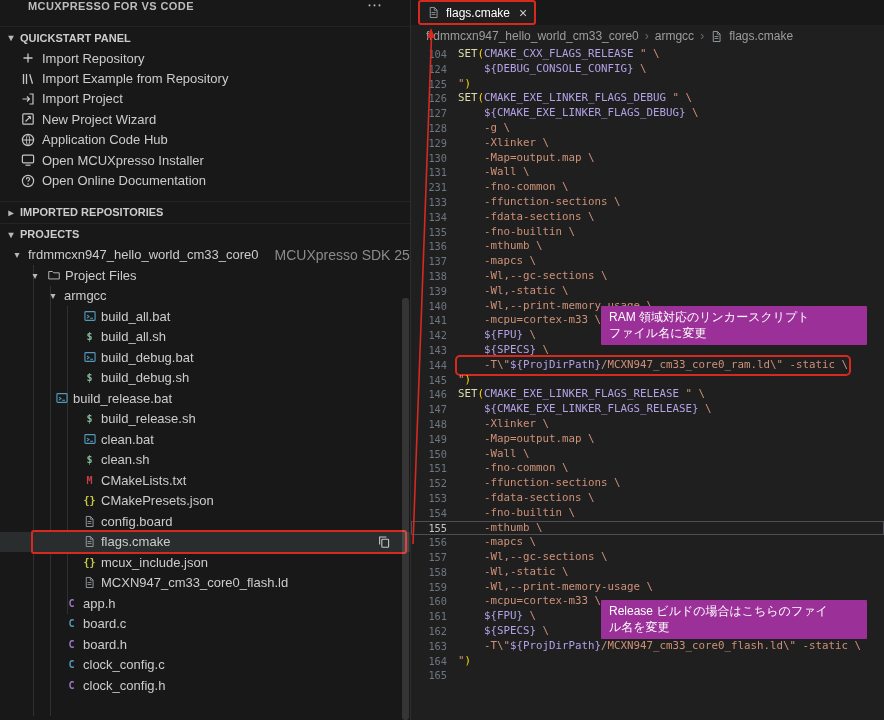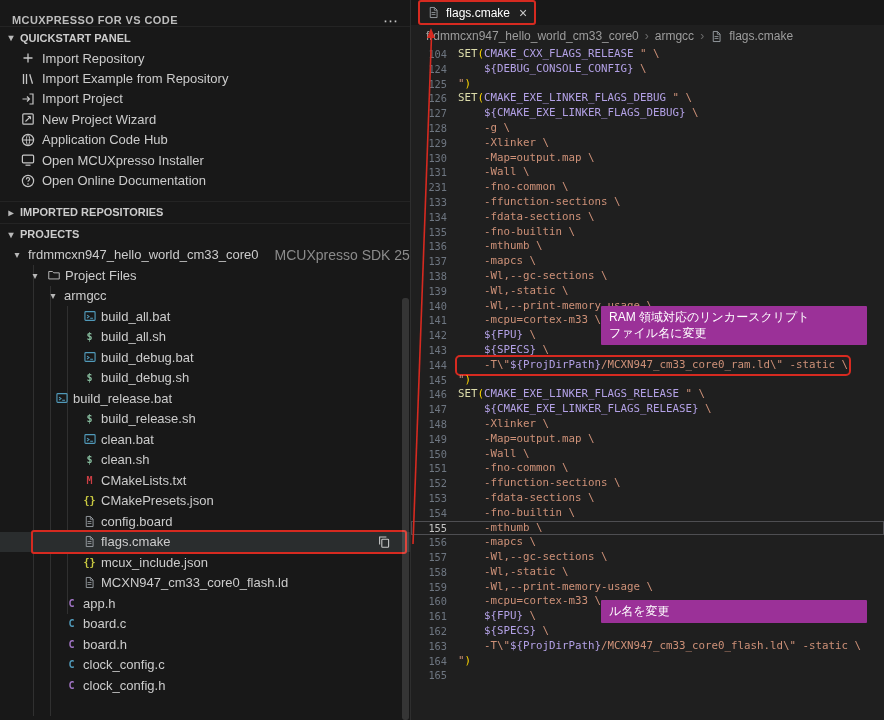--- a/index.html
+++ b/index.html
@@ -1,21 +1,21 @@
 <!DOCTYPE html>
 <html><head>
 <meta charset="utf-8">
 <style>
   *{box-sizing:border-box;margin:0;padding:0}
   html,body{width:884px;height:720px;overflow:hidden}
   body{position:relative;background:#1f1f1f;font-family:"Liberation Sans",sans-serif;color:#ccc}
   svg{display:block}
   
   .sidebar{position:absolute;left:0;top:0;width:411px;height:720px;background:#181818;border-right:1px solid #2e2e2e;overflow:hidden}
-  .side-header{height:26px;display:flex;align-items:flex-end;padding:0 12px}
+  .side-header{height:26px;display:flex;align-items:flex-start;padding:0 28px}
   .side-title{font-size:11px;font-weight:bold;color:#bdbdbd;letter-spacing:.4px}
   .more{margin-left:auto;color:#c5c5c5;font-size:15px;line-height:10px;cursor:pointer}
   .section-header{height:22px;display:flex;align-items:center;gap:2px;font-size:11px;font-weight:bold;color:#cccccc;padding-left:4px;border-top:1px solid #242424}
   .section-header.gap{margin-top:10px}
   .chev{width:14px;text-align:center;color:#b8b8b8;font-size:10px;flex:none}
   .qs-item{height:20.4px;display:flex;align-items:center;gap:6px;padding-left:20px;font-size:13px;color:#cccccc;cursor:pointer}
   .qicon{width:16px;height:16px;flex:none;display:inline-flex;align-items:center;justify-content:center}
   .tree{position:relative}
   .trow{height:20.5px;display:flex;align-items:center;gap:4px;font-size:13px;color:#cccccc;position:relative;cursor:pointer}
   .trow .desc{font-size:14px;color:#8b8b8b;margin-left:12px;white-space:nowrap}
@@ -353,18 +353,19 @@
       <div class="cl"><span class="ln">164</span><span class="lt"><span class="t-s">"</span><span class="t-b">)</span></span></div>
       <div class="cl"><span class="ln">165</span><span class="lt"></span></div>
     </div>
 </div>
 
 <div class="note" id="note1" style="background: rgb(155, 49, 152);">
   <div>RAM 領域対応のリンカースクリプト</div>
   <div>ファイル名に変更</div>
 </div>
 <div class="note" id="note2" style="background: rgb(155, 49, 152);">
+  <div>Release ビルドの場合はこちらのファイ</div>
   <div>ル名を変更</div>
 </div>
 <svg id="arrow-svg" width="884" height="720">
   <line id="arrow-line" stroke-width="1.6" x1="413" y1="543.984375" x2="431.5" y2="36" stroke="#d62a20"></line>
   <polygon id="arrow-head" points="427,38 431,28 435,38" fill="#d62a20"></polygon>
 </svg>
 
 </body></html>

